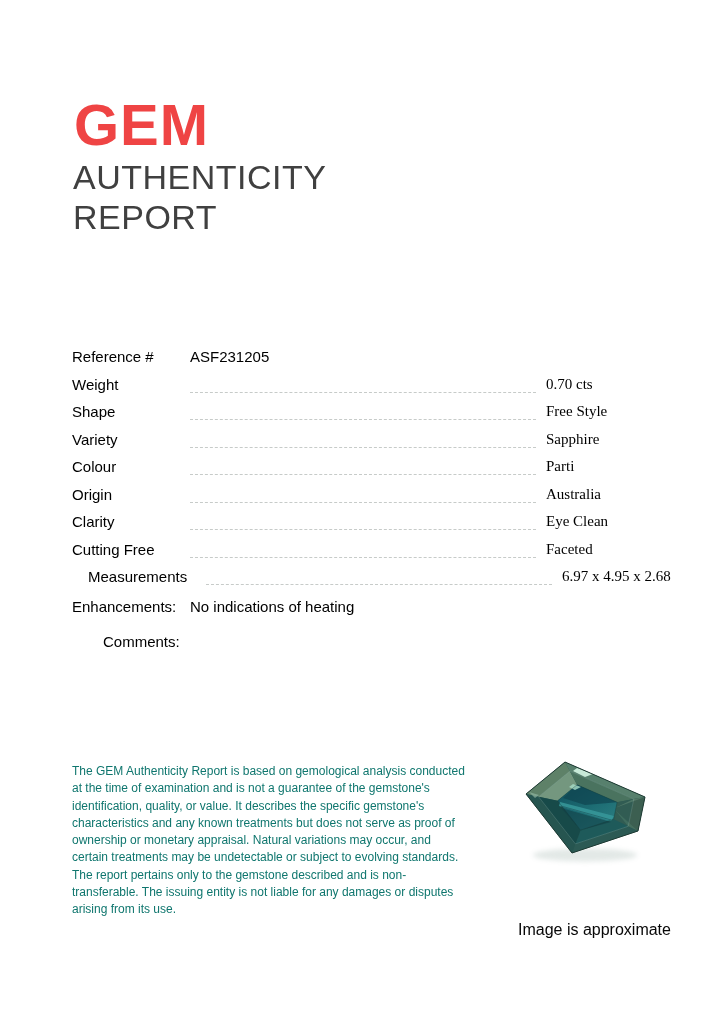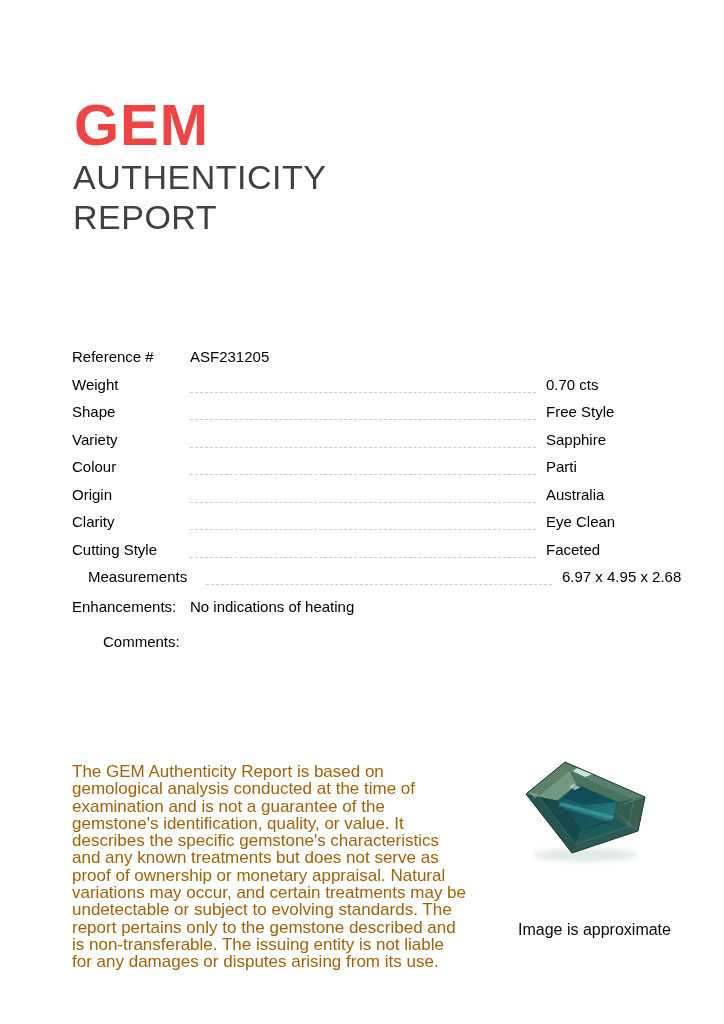--- a/index.html
+++ b/index.html
@@ -49,35 +49,35 @@
     margin-bottom: 10.5px;
     font-size: 15px;
     line-height: 17px;
   }
   .frow .lbl { flex: 0 0 118px; white-space: nowrap; }
   .frow .leader {
     flex: 0 0 346px;
     height: 9px;
     border-bottom: 1px dashed #c7cbc9;
   }
-  .frow .val { margin-left: 10px; white-space: nowrap; }
+  .frow .val { margin-left: 10px; white-space: nowrap; font-family: Liberation Serif, serif; }
   .frow .inline-val { white-space: nowrap; }
   .frow.row-measurements { margin-bottom: 12.5px; margin-left: 16px; }
   .frow.row-enhancements { margin-bottom: 18px; }
   .frow.row-comments .lbl { padding-left: 31px; flex-basis: 149px; }
 
   
   .disclaimer {
     position: absolute;
     left: 72px;
     top: 763px;
     width: 394px;
-    font-size: 17px;
+    font-size: 12px;
     line-height: 17.3px;
-    color: #a16207;
+    color: #0f766e;
   }
 
   
   .gem-figure {
     position: absolute;
     left: 513px;
     top: 748px;
     width: 164px;
     height: 124px;
   }
@@ -139,21 +139,21 @@
       <span class="val">Australia</span>
     </div>
 
     <div class="frow">
       <span class="lbl">Clarity</span>
       <span class="leader"></span>
       <span class="val">Eye Clean</span>
     </div>
 
     <div class="frow">
-      <span class="lbl">Cutting Style</span>
+      <span class="lbl">Cutting Free</span>
       <span class="leader"></span>
       <span class="val">Faceted</span>
     </div>
 
     <div class="frow row-measurements">
       <span class="lbl">Measurements</span>
       <span class="leader"></span>
       <span class="val">6.97 x 4.95 x 2.68</span>
     </div>
 

